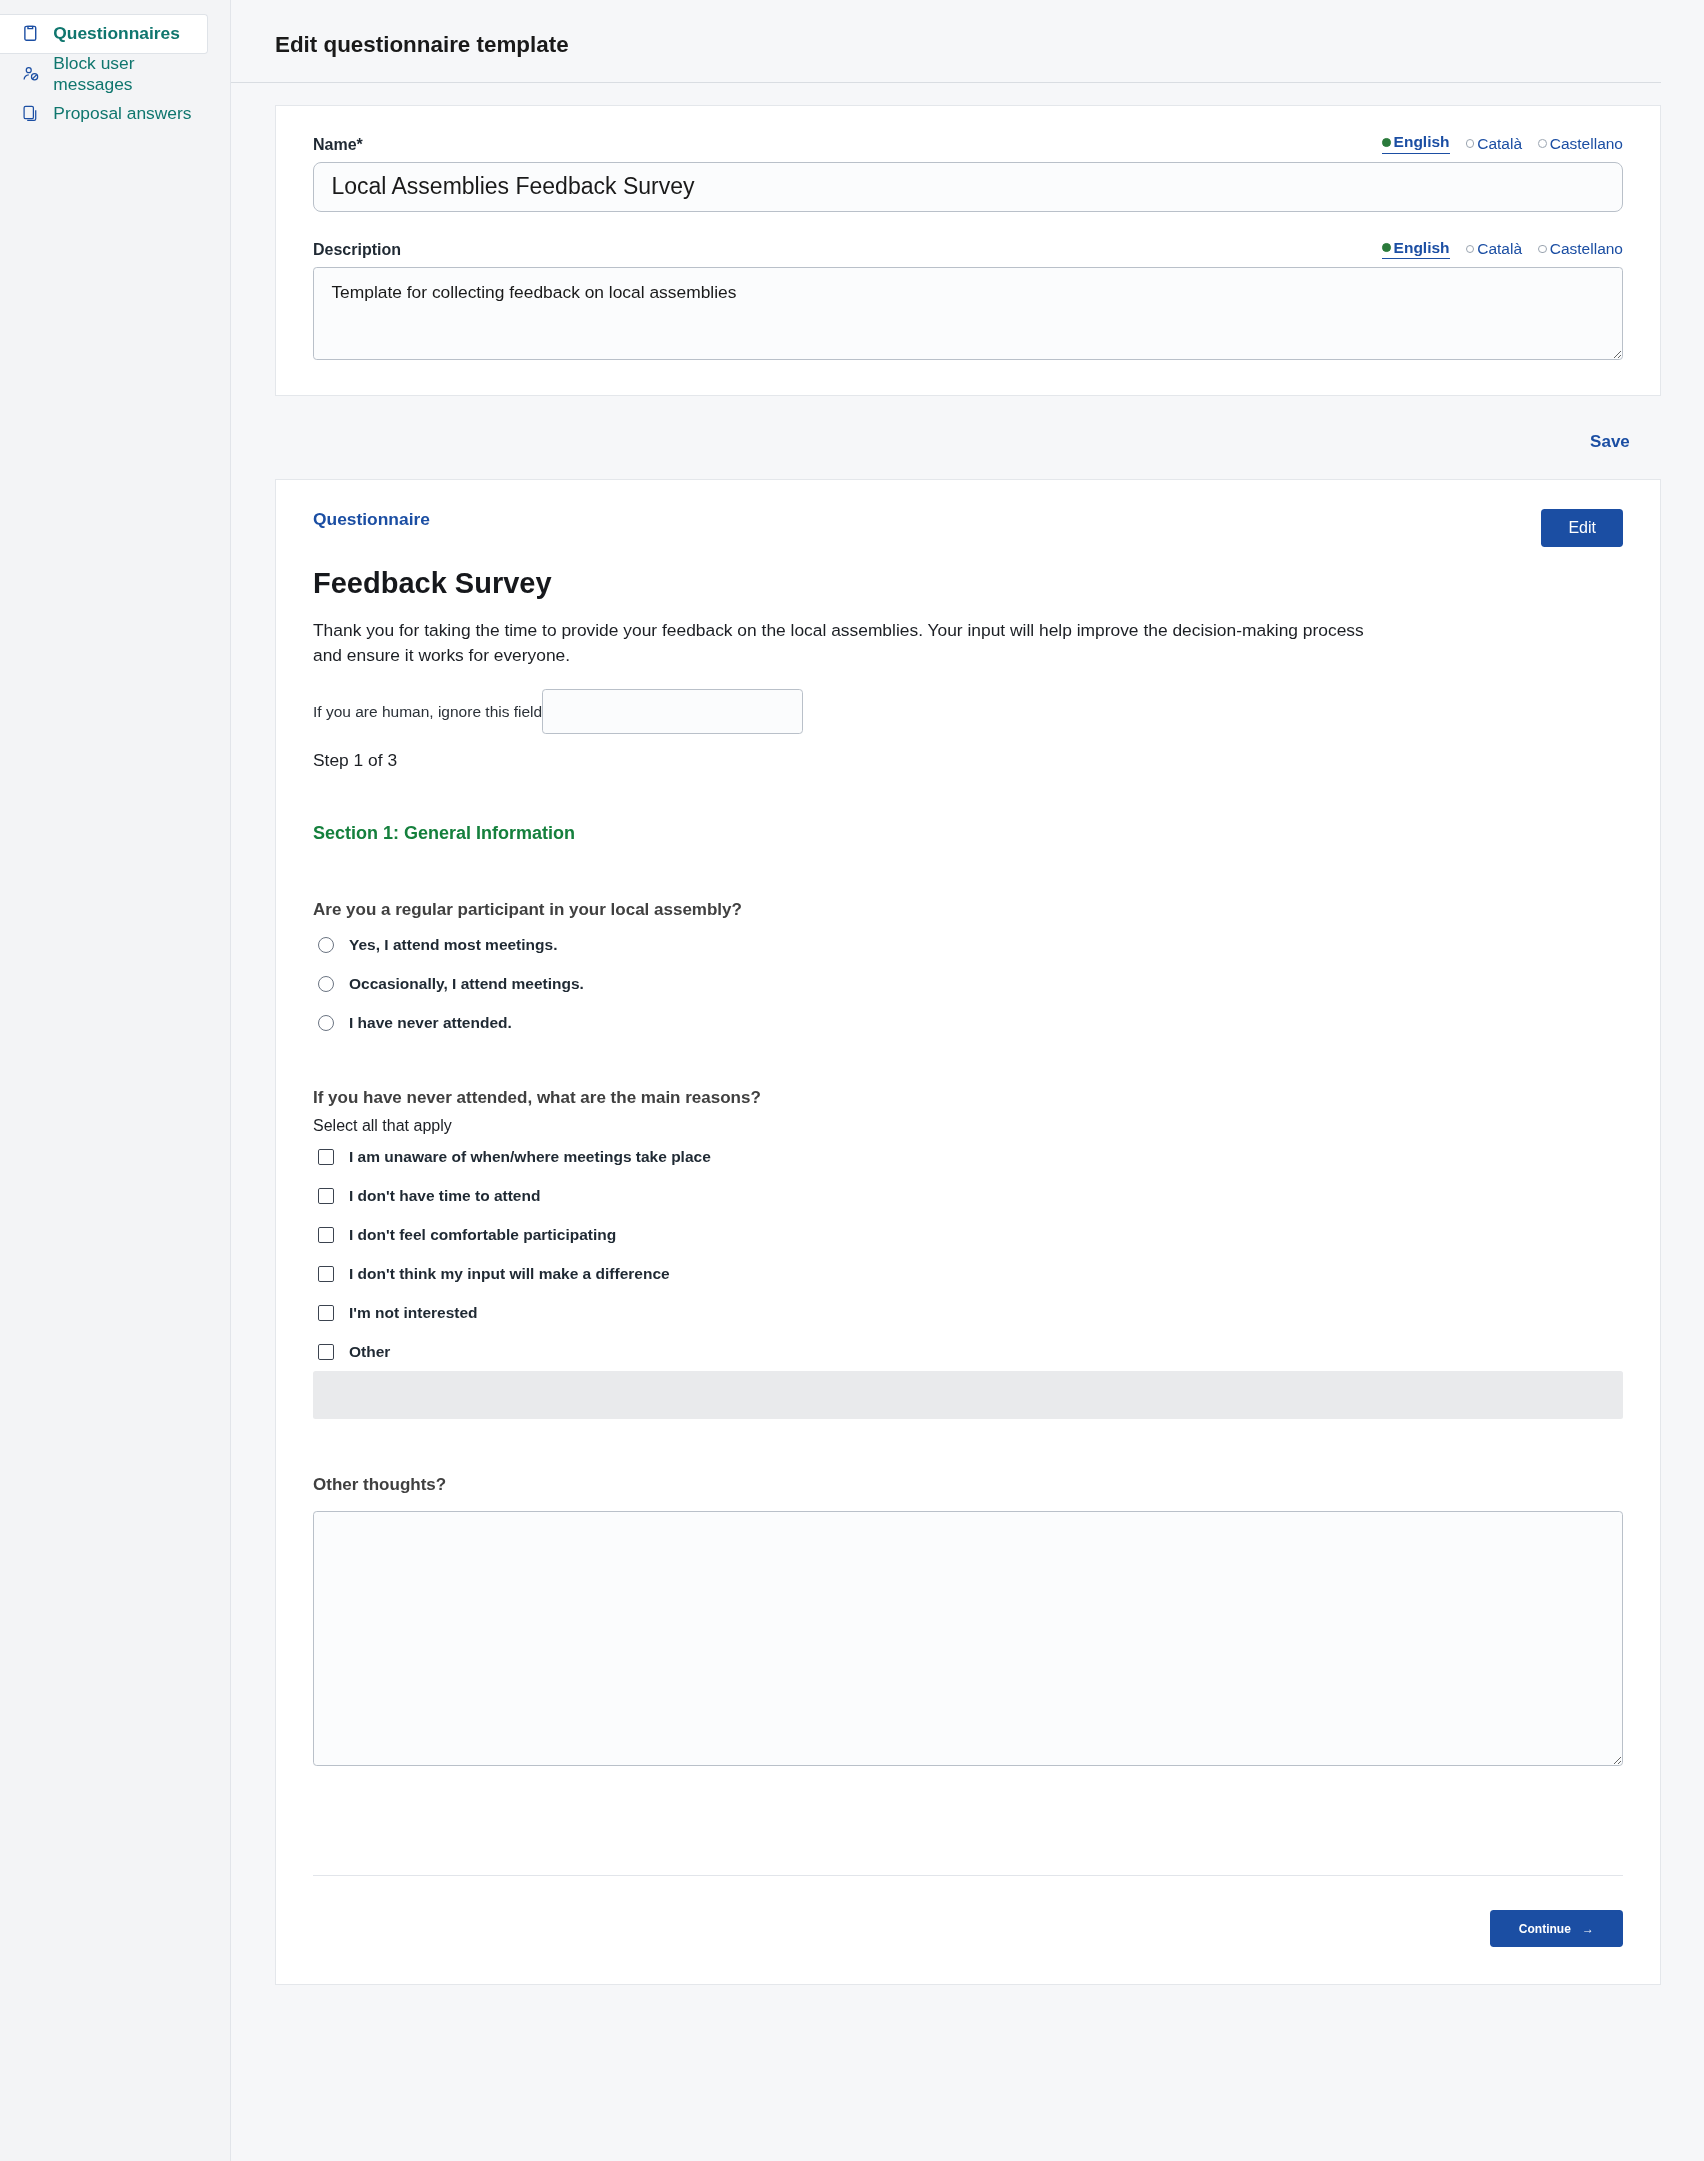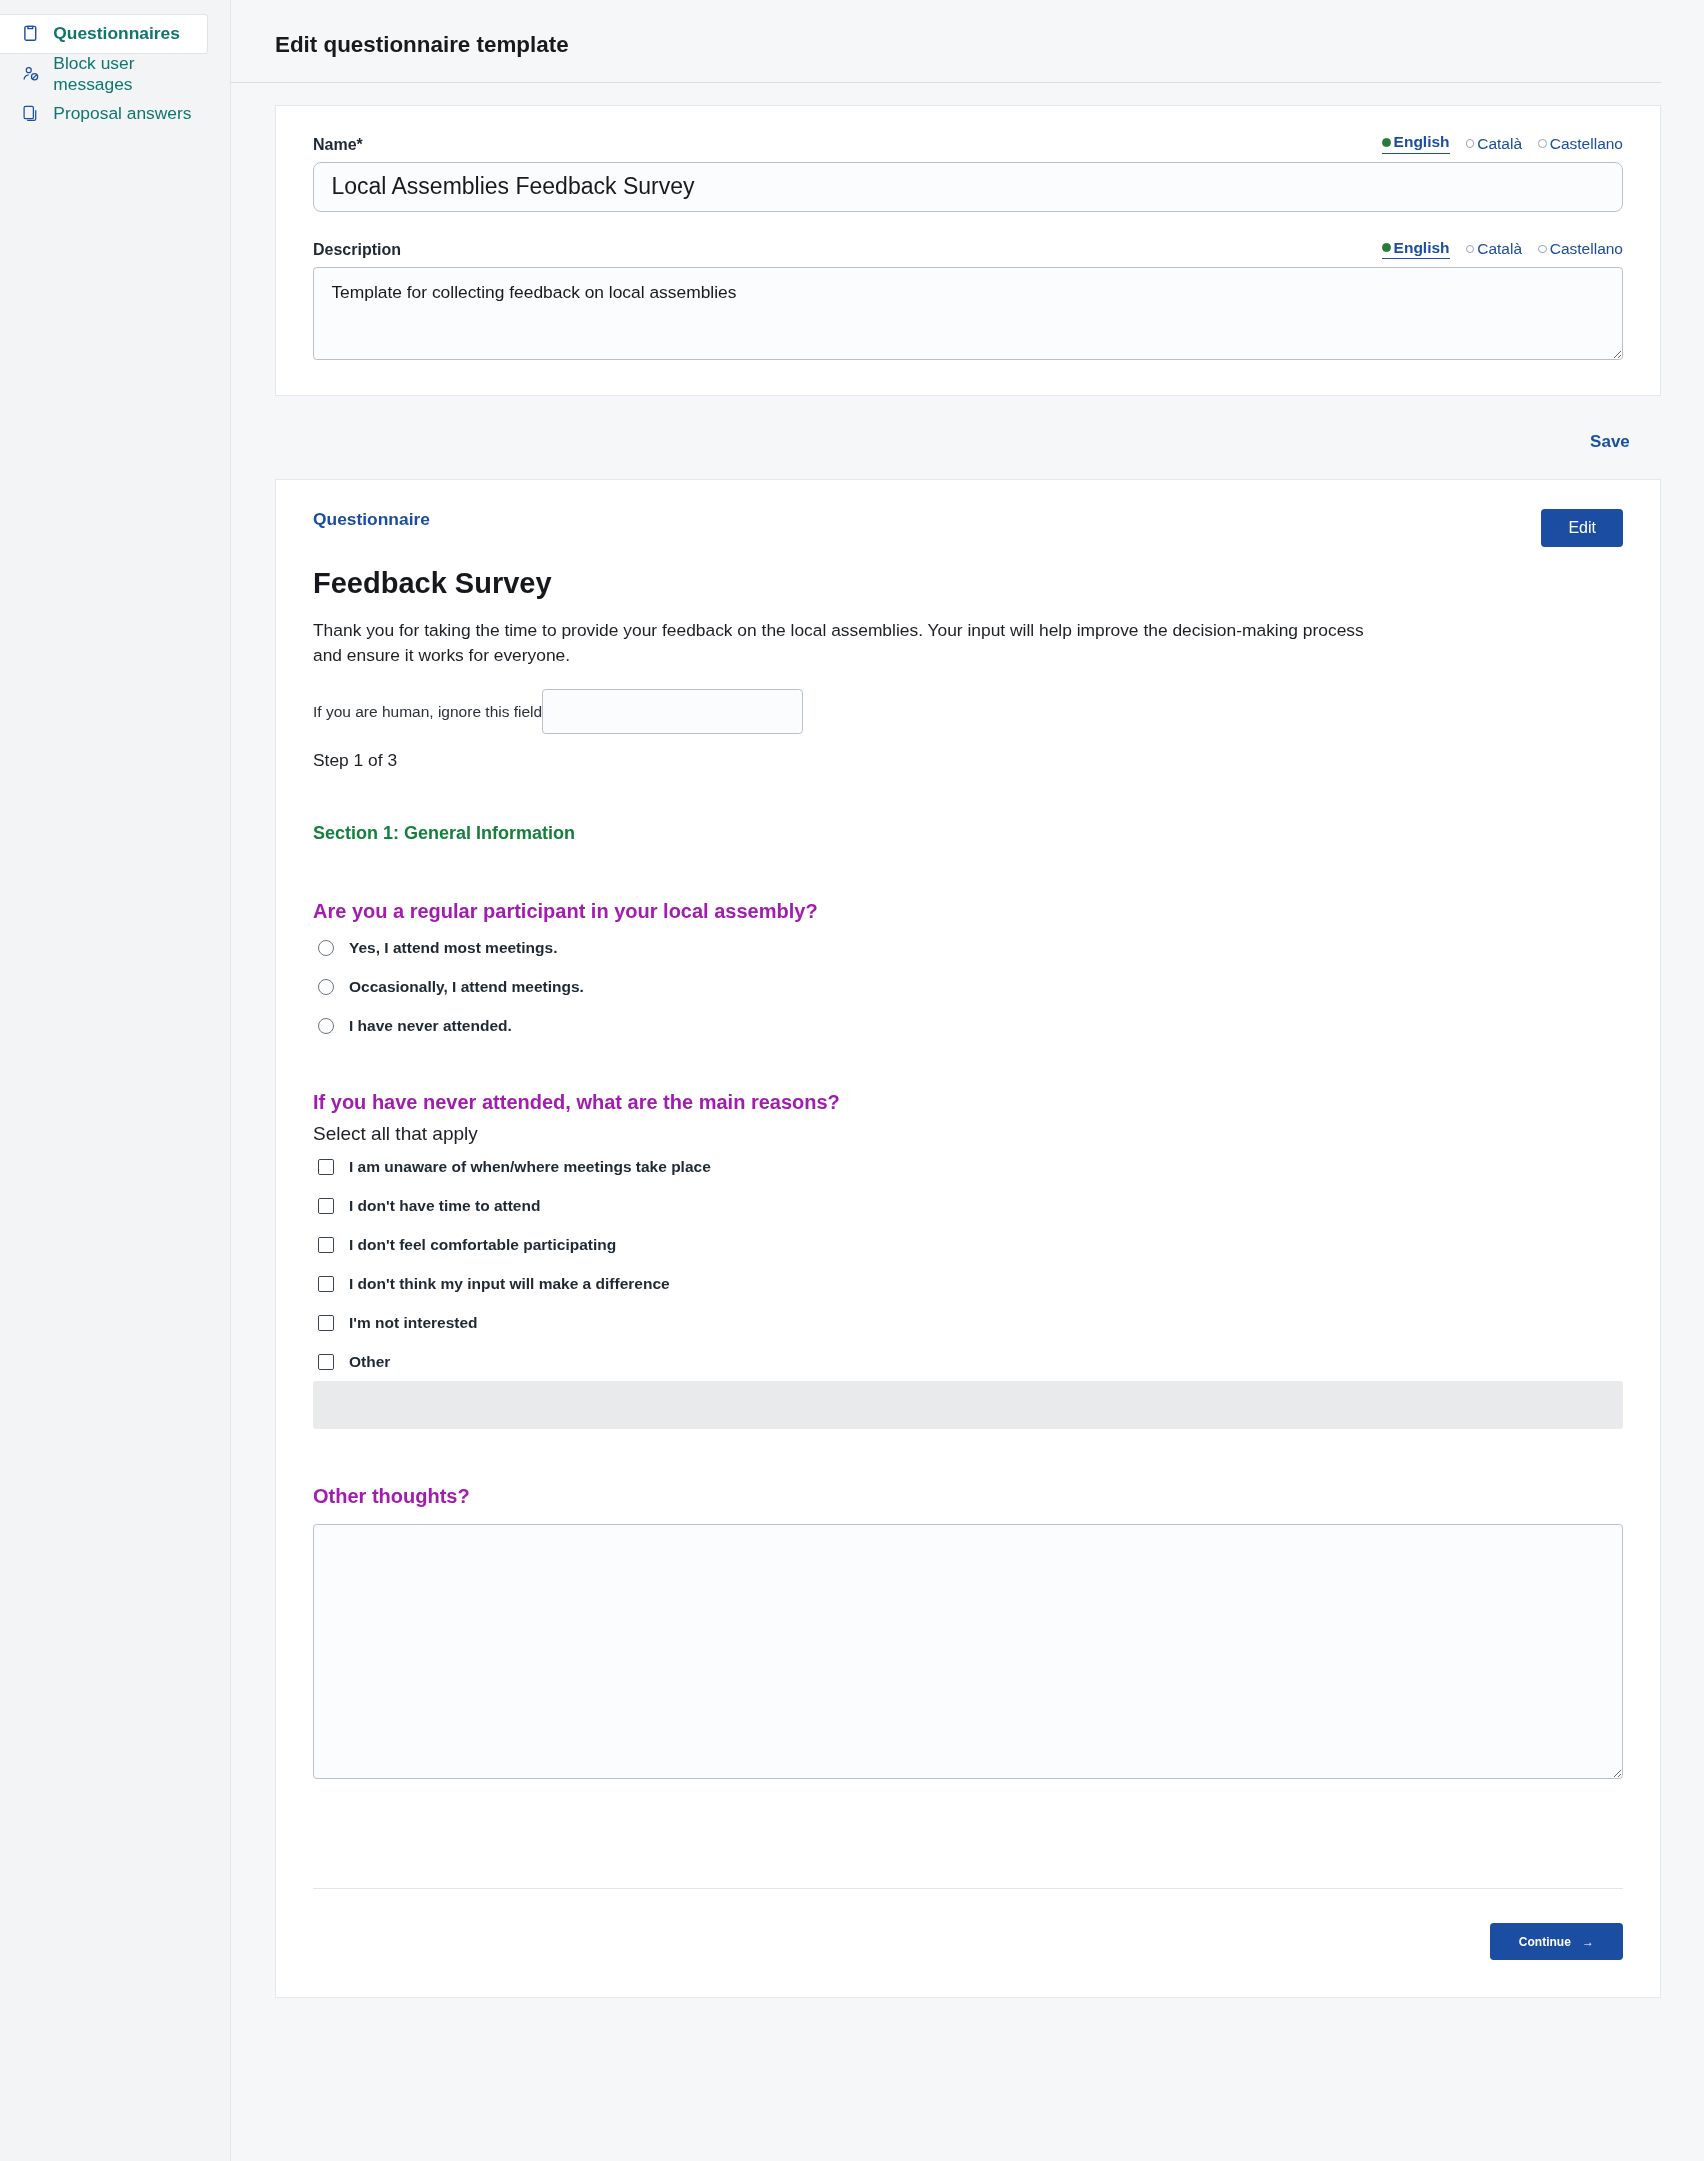--- a/index.html
+++ b/index.html
@@ -161,26 +161,26 @@
 
   .section-title {
     font-size: 18px;
     font-weight: bold;
     margin: 52px 0 0 0;
     color: #15803d;
   }
 
   .question-block { margin-top: 56px; }
   .question-label {
-    font-size: 20px;
-    font-weight: bold;
-    color: #a21caf;
+    font-size: 17px;
+    font-weight: bold;
+    color: #404040;
     margin-bottom: 16px;
   }
-  .question-help { font-size: 19px; color: #1c1f24; margin: -7.5px 0 13.7px 0; }
+  .question-help { font-size: 16px; color: #1c1f24; margin: -7.5px 0 13.7px 0; }
 
   .opt {
     display: flex;
     align-items: center;
     gap: 15px;
     margin: 0 0 21px 5px;
     font-size: 15.5px;
     font-weight: bold;
     color: #1f2933;
     cursor: pointer;

